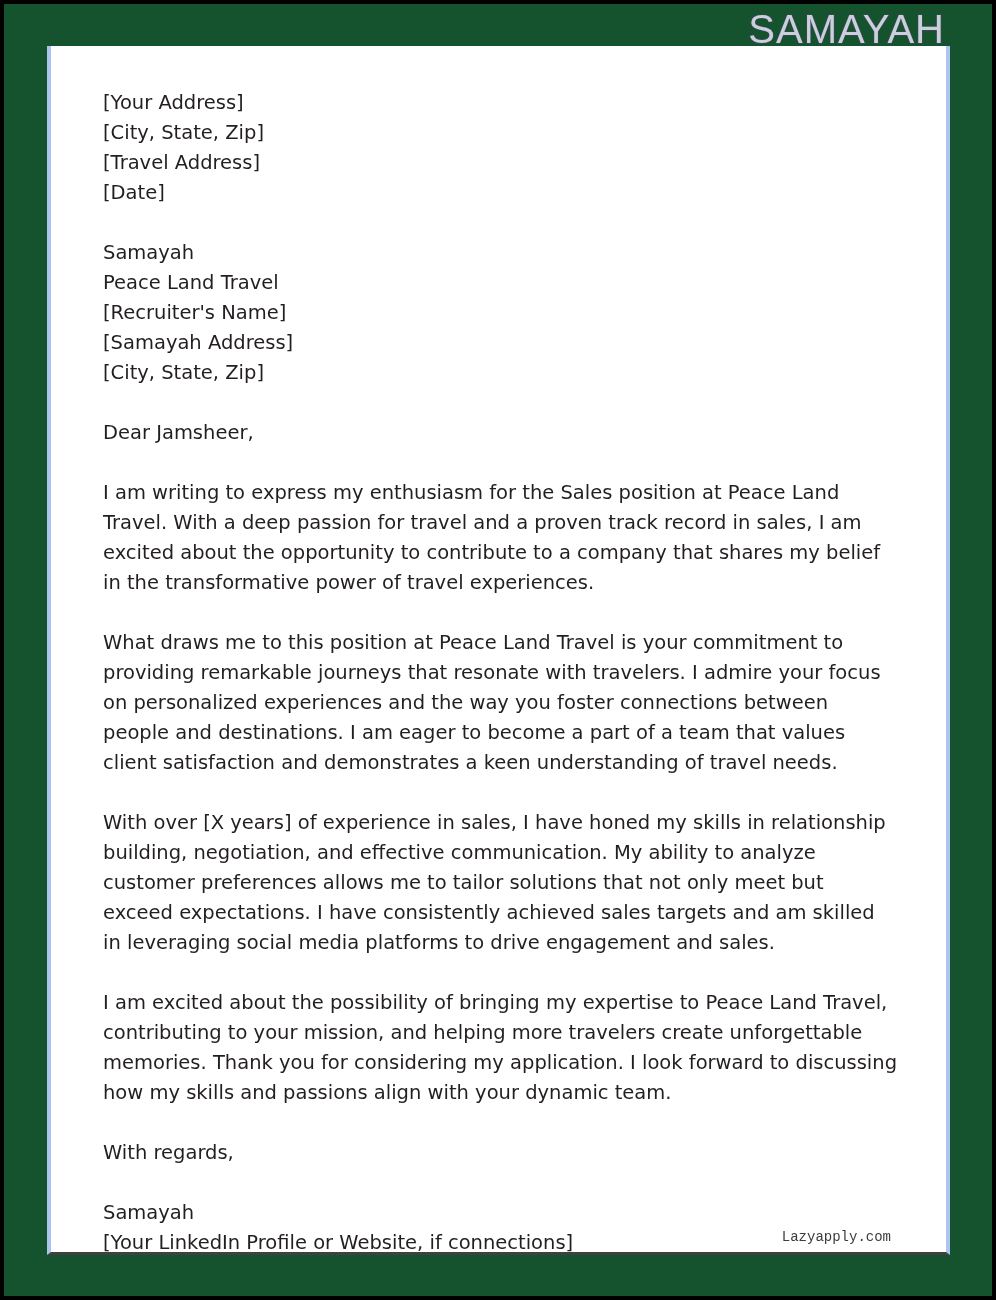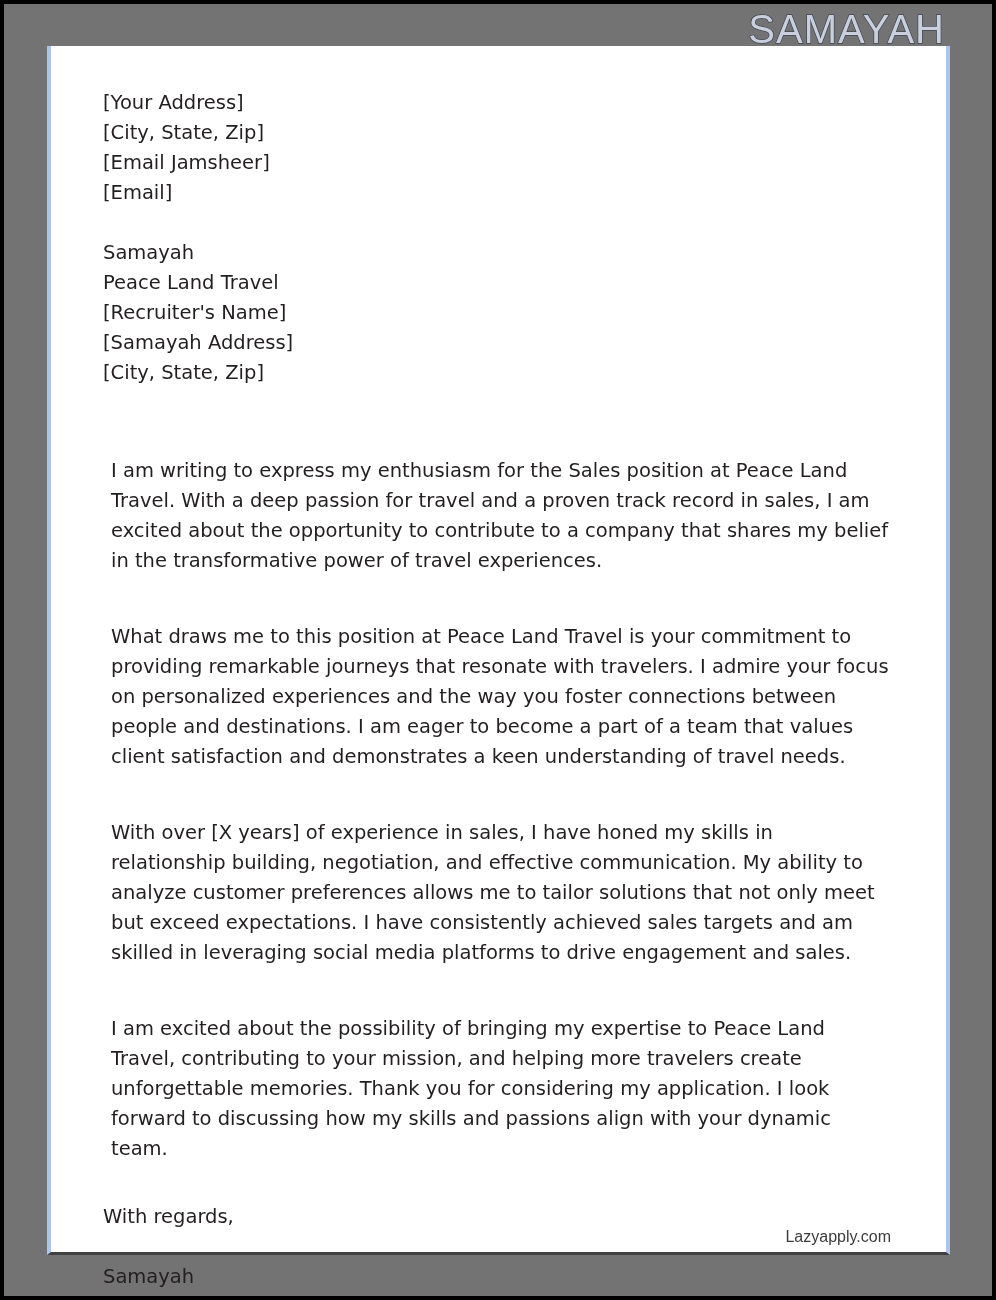--- a/index.html
+++ b/index.html
@@ -14,21 +14,21 @@
     overflow: hidden;
   }
 
   
   .page-frame {
     position: absolute;
     left: 4px;
     top: 4px;
     width: 988px;
     height: 1292px;
-    background: #737373;
+    background: #14532d;
     overflow: hidden;
   }
 
   
   .letterhead {
     position: absolute;
     left: 0;
     top: 0;
     width: 988px;
     height: 49px;
@@ -97,41 +97,41 @@
 
   .block-gap {
     height: 30px;
   }
 
   .salutation {
     display: block;
   }
 
   .letter-para {
-    margin: 8px;
+    margin: 0;
     text-align: left;
   }
 
   .sign-line {
     display: block;
   }
 
   .overflow-line {
     display: block;
   }
 
   
   .watermark {
     position: absolute;
     right: 55px;
     bottom: 6px;
-    font-size: 16px;
+    font-size: 14px;
     line-height: 18px;
     color: #3c3c3c;
-    font-family: Liberation Sans, sans-serif;
+    font-family: Liberation Mono, monospace;
     white-space: nowrap;
   }
 </style>
 </head>
 <body>
 
 <div class="page-frame">
 
   <div class="letterhead">
     <div class="letterhead-name">SAMAYAH</div>
@@ -139,36 +139,37 @@
 
   <div class="header-rule"></div>
 
   <div class="letter-card">
 
     <div class="letter-body">
 
       <div class="addr-block">
         <span class="addr-line">[Your Address]</span>
         <span class="addr-line">[City, State, Zip]</span>
-        <span class="addr-line">[Email Jamsheer]</span>
-        <span class="addr-line">[Email]</span>
+        <span class="addr-line">[Travel Address]</span>
+        <span class="addr-line">[Date]</span>
       </div>
 
       <div class="block-gap"></div>
 
       <div class="addr-block">
         <span class="addr-line">Samayah</span>
         <span class="addr-line">Peace Land Travel</span>
         <span class="addr-line">[Recruiter's Name]</span>
         <span class="addr-line">[Samayah Address]</span>
         <span class="addr-line">[City, State, Zip]</span>
       </div>
 
       <div class="block-gap"></div>
 
+      <span class="salutation">Dear Jamsheer,</span>
 
       <div class="block-gap"></div>
 
       <p class="letter-para">I am writing to express my enthusiasm for the Sales position at Peace Land Travel. With a deep passion for travel and a proven track record in sales, I am excited about the opportunity to contribute to a company that shares my belief in the transformative power of travel experiences.</p>
 
       <div class="block-gap"></div>
 
       <p class="letter-para">What draws me to this position at Peace Land Travel is your commitment to providing remarkable journeys that resonate with travelers. I admire your focus on personalized experiences and the way you foster connections between people and destinations. I am eager to become a part of a team that values client satisfaction and demonstrates a keen understanding of travel needs.</p>
 
       <div class="block-gap"></div>

